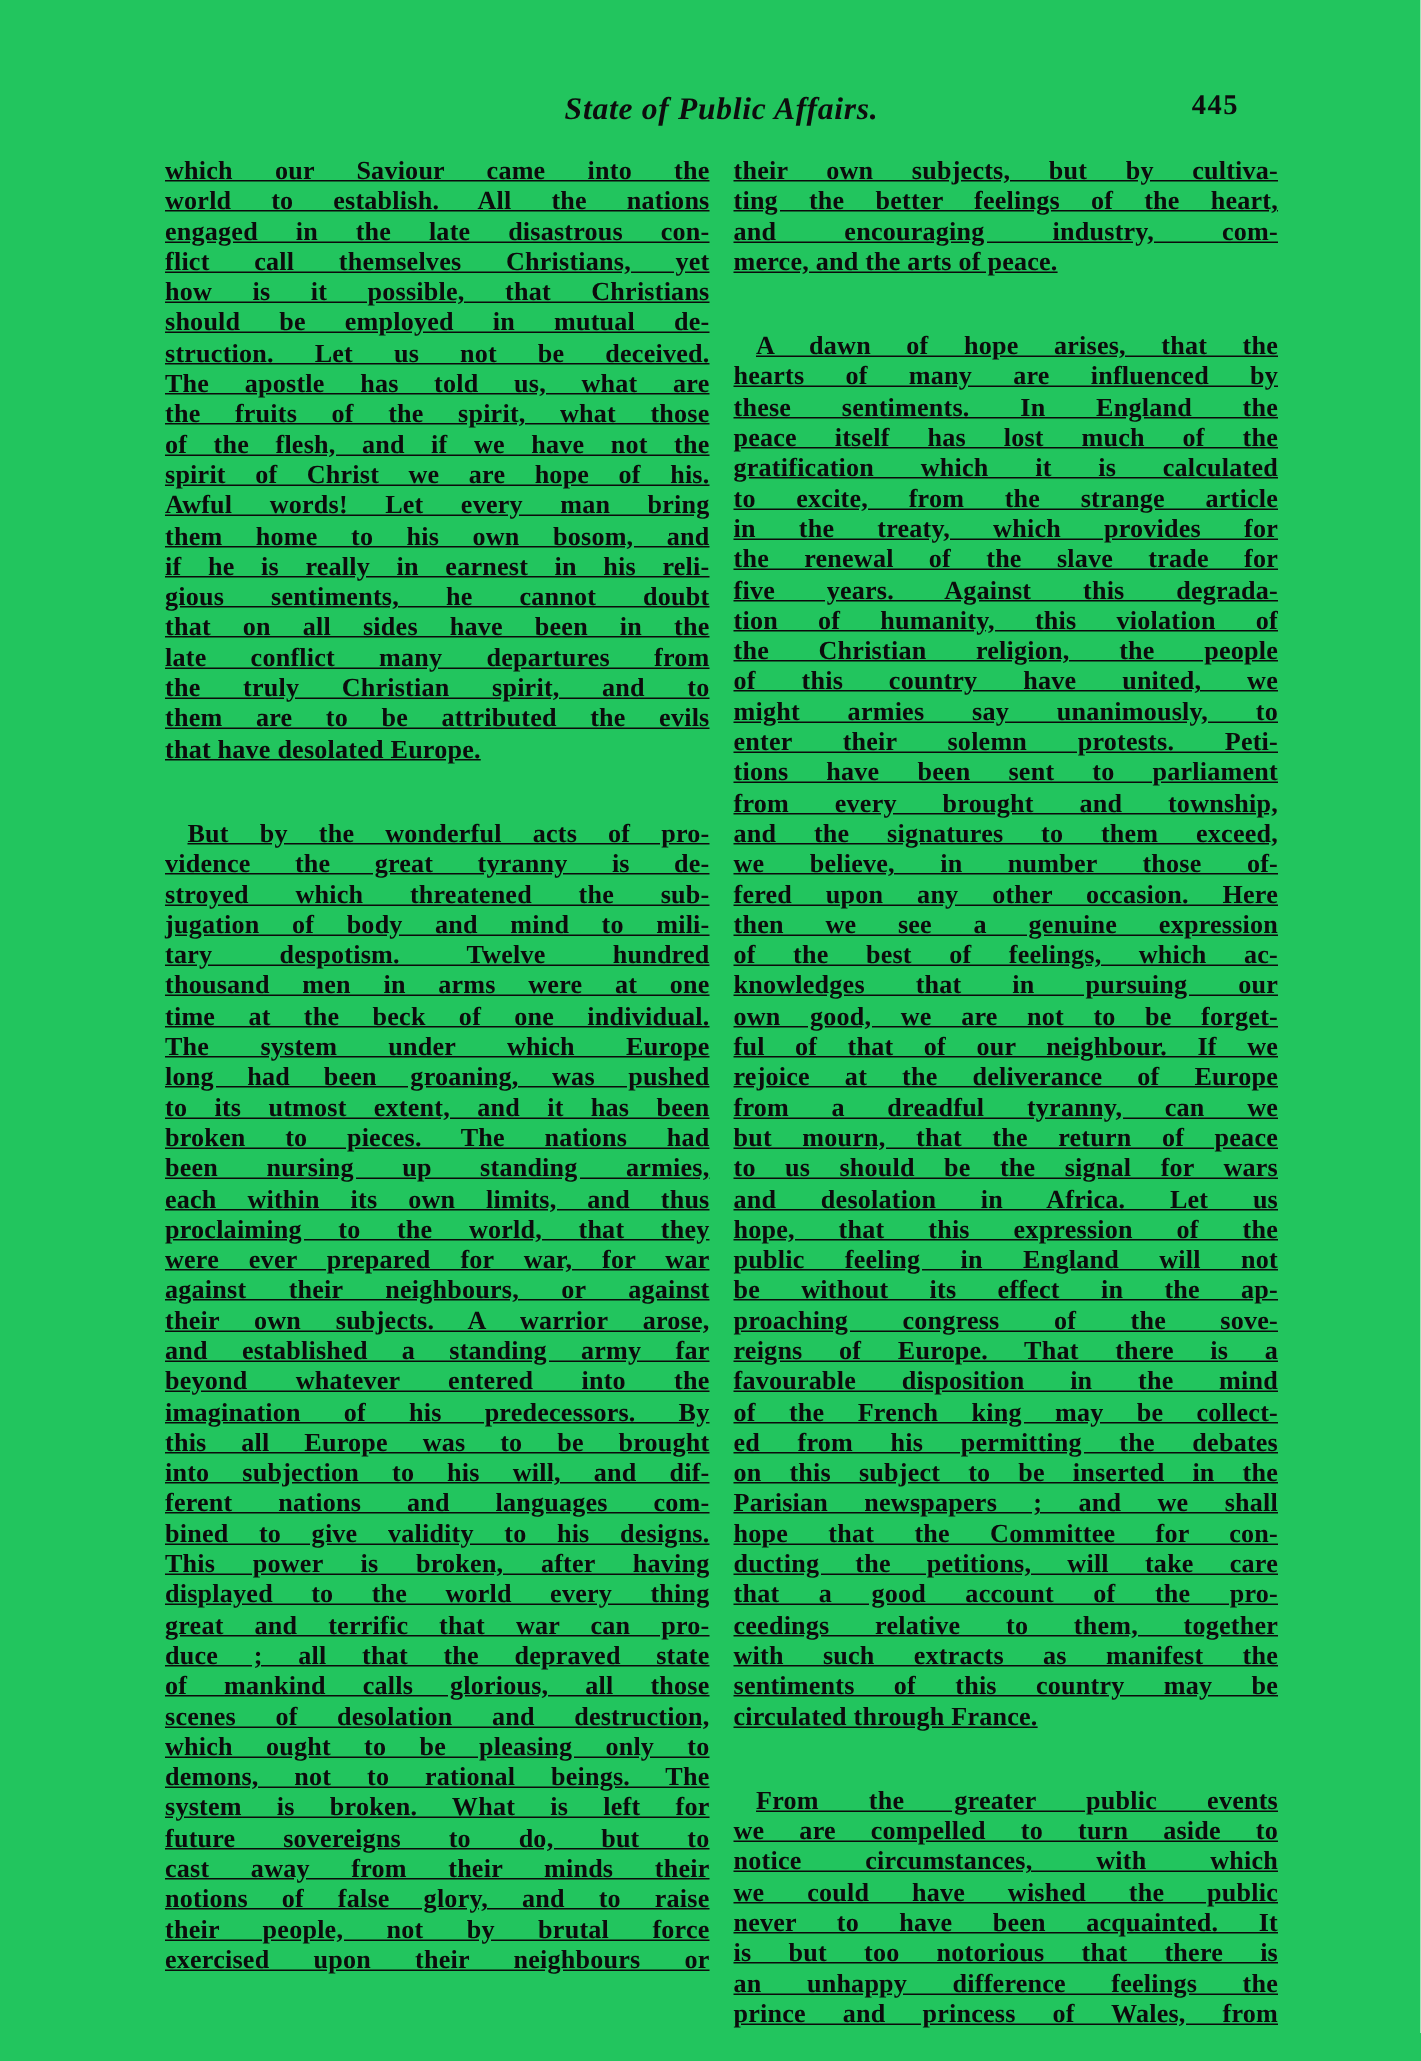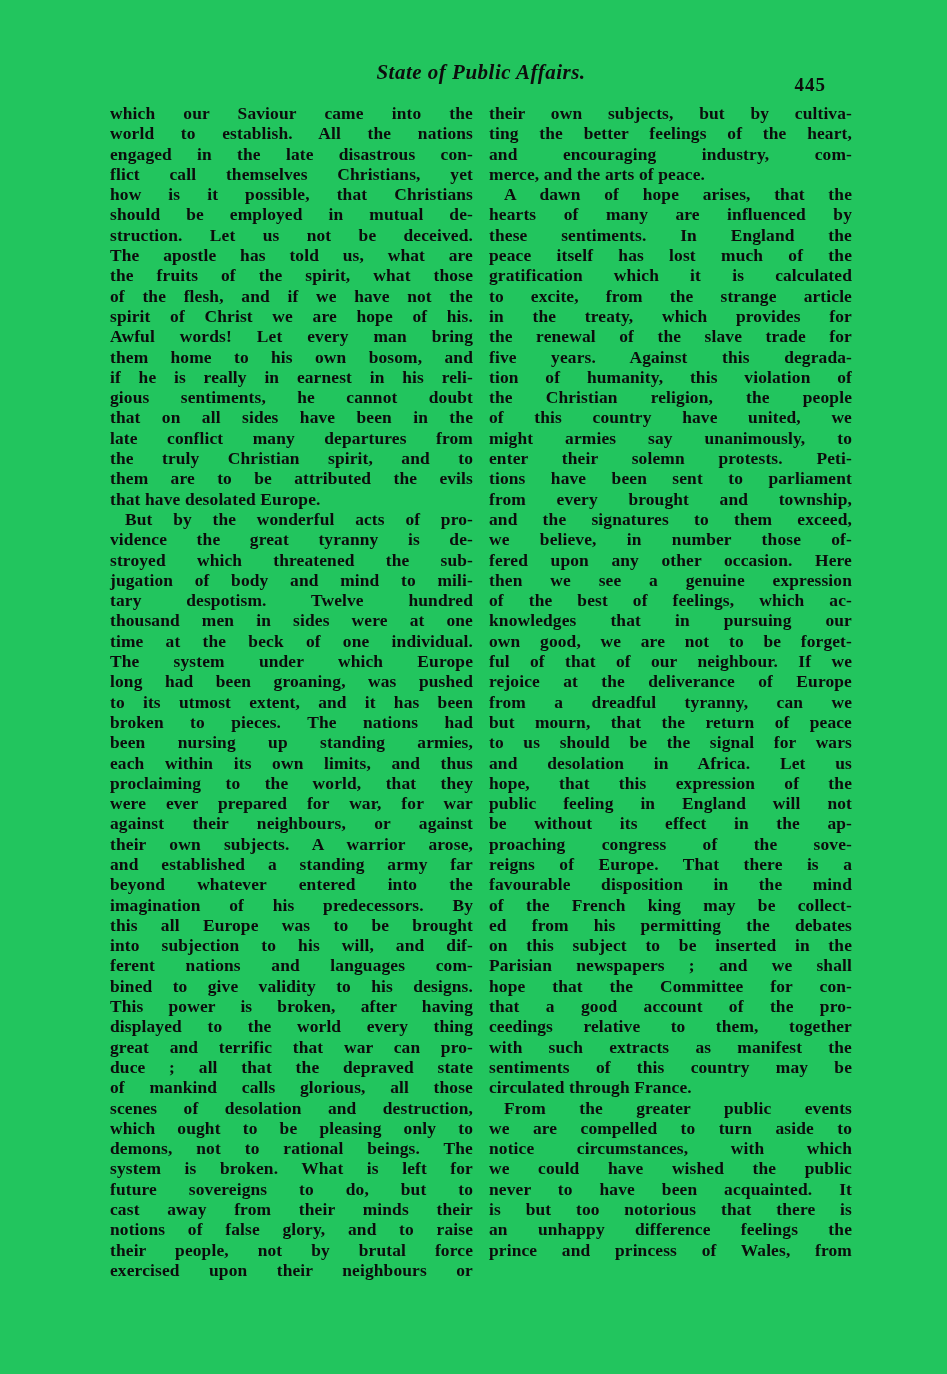--- a/index.html
+++ b/index.html
@@ -26,52 +26,54 @@
   .head-title {
     text-align: center;
     font-style: italic;
     font-weight: 700;
     font-size: 21px;
     letter-spacing: 0.5px;
     color: #0d0d0d;
   }
   .page-number {
     position: absolute;
-    top: 14px;
+    top: 0;
     right: 26px;
     font-weight: 700;
     font-size: 19px;
     letter-spacing: 1px;
     color: #0d0d0d;
     margin-left: 16px;
   }
   .columns {
     position: absolute;
     top: 103px;
     left: 110px;
     width: 742px;
     display: flex;
     gap: 16px;
   }
   .column {
     width: 363px;
     flex: 0 0 363px;
+    text-decoration: underline;
   }
   .line {
     font-size: 17.4px;
     line-height: 20.3px;
     font-weight: 700;
     letter-spacing: 0.15px;
     text-align: justify;
     text-align-last: justify;
     white-space: normal;
     color: #0c0c0c;
   }
   .line.indent {
     text-indent: 15px;
+    margin-top: 36px;
   }
   .line.para-end {
     text-align-last: left;
   }
 </style>
 </head>
 <body>
 
 <div class="page">
   <div class="running-head">
@@ -98,21 +100,21 @@
         <div class="line">that on all sides have been in the</div>
         <div class="line">late conflict many departures from</div>
         <div class="line">the truly Christian spirit, and to</div>
         <div class="line">them are to be attributed the evils</div>
         <div class="line para-end">that have desolated Europe.</div>
         <div class="line indent">But by the wonderful acts of pro-</div>
         <div class="line">vidence the great tyranny is de-</div>
         <div class="line">stroyed which threatened the sub-</div>
         <div class="line">jugation of body and mind to mili-</div>
         <div class="line">tary despotism.  Twelve hundred</div>
-        <div class="line">thousand men in sides were at one</div>
+        <div class="line">thousand men in arms were at one</div>
         <div class="line">time at the beck of one individual.</div>
         <div class="line">The system under which Europe</div>
         <div class="line">long had been groaning, was pushed</div>
         <div class="line">to its utmost extent, and it has been</div>
         <div class="line">broken to pieces.  The nations had</div>
         <div class="line">been nursing up standing armies,</div>
         <div class="line">each within its own limits, and thus</div>
         <div class="line">proclaiming to the world, that they</div>
         <div class="line">were ever prepared for war, for war</div>
         <div class="line">against their neighbours, or against</div>
@@ -177,20 +179,21 @@
         <div class="line">public feeling in England will not</div>
         <div class="line">be without its effect in the ap-</div>
         <div class="line">proaching congress of the sove-</div>
         <div class="line">reigns of Europe.  That there is a</div>
         <div class="line">favourable disposition in the mind</div>
         <div class="line">of the French king may be collect-</div>
         <div class="line">ed from his permitting the debates</div>
         <div class="line">on this subject to be inserted in the</div>
         <div class="line">Parisian newspapers ; and we shall</div>
         <div class="line">hope that the Committee for con-</div>
+        <div class="line">ducting the petitions, will take care</div>
         <div class="line">that a good account of the pro-</div>
         <div class="line">ceedings relative to them, together</div>
         <div class="line">with such extracts as manifest the</div>
         <div class="line">sentiments of this country may be</div>
         <div class="line para-end">circulated through France.</div>
         <div class="line indent">From the greater public events</div>
         <div class="line">we are compelled to turn aside to</div>
         <div class="line">notice circumstances, with which</div>
         <div class="line">we could have wished the public</div>
         <div class="line">never to have been acquainted.  It</div>

